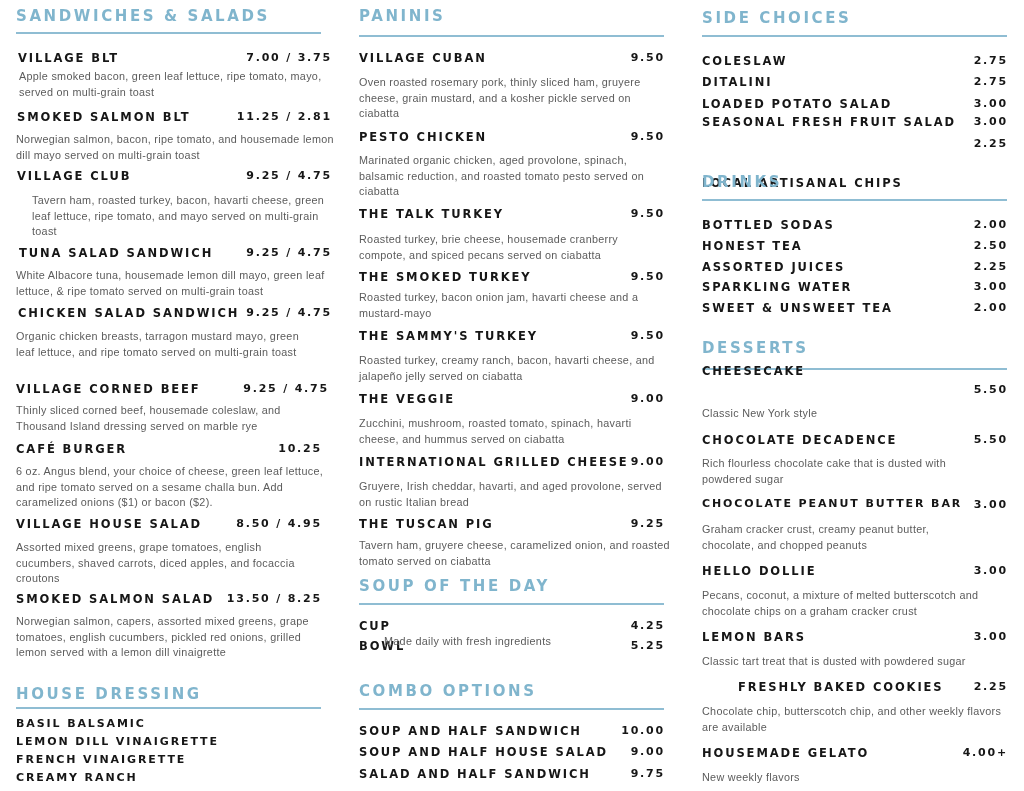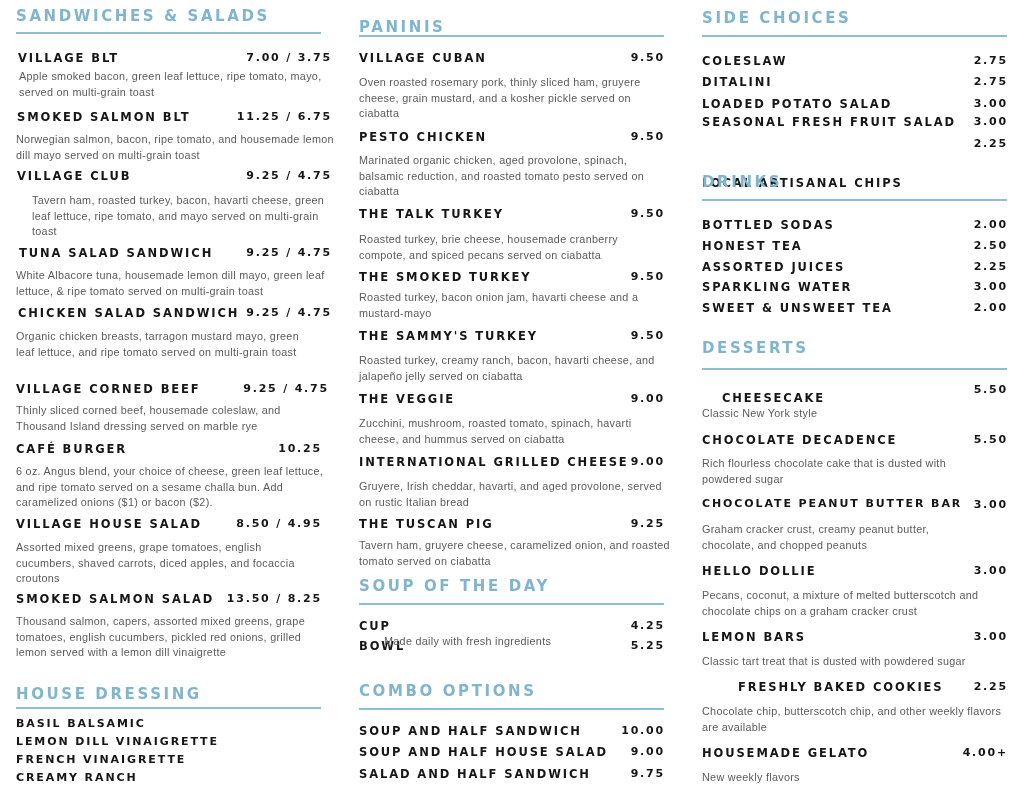--- a/index.html
+++ b/index.html
@@ -17,21 +17,21 @@
   <div class="sec-title" style="left:16px;top:7px;">SANDWICHES &amp; SALADS</div>
   <div class="rule" style="left:16px;top:32px;width:305px;"></div>
 
   <div>
     <div class="name" style="left:18px;top:51px;">VILLAGE BLT</div>
     <div class="price" style="right:692px;top:51px;">7.00 / 3.75</div>
     <div class="desc" style="left:19px;top:69px;width:315px;">Apple smoked bacon, green leaf lettuce, ripe tomato, mayo, served on multi-grain toast</div>
   </div>
   <div>
     <div class="name" style="left:17px;top:110px;">SMOKED SALMON BLT</div>
-    <div class="price" style="right:692px;top:110px;">11.25 / 6.75</div>
+    <div class="price" style="right:692px;top:110px;">11.25 / 2.81</div>
     <div class="desc" style="left:16px;top:132px;width:320px;">Norwegian salmon, bacon, ripe tomato, and housemade lemon dill mayo served on multi-grain toast</div>
   </div>
   <div>
     <div class="name" style="left:17px;top:169px;">VILLAGE CLUB</div>
     <div class="price" style="right:692px;top:169px;">9.25 / 4.75</div>
     <div class="desc" style="left:32px;top:193px;width:310px;">Tavern ham, roasted turkey, bacon, havarti cheese, green leaf lettuce, ripe tomato, and mayo served on multi-grain toast</div>
   </div>
   <div>
     <div class="name" style="left:19px;top:246px;">TUNA SALAD SANDWICH</div>
     <div class="price" style="right:692px;top:246px;">9.25 / 4.75</div>
@@ -53,33 +53,33 @@
     <div class="desc" style="left:16px;top:464px;width:310px;">6 oz. Angus blend, your choice of cheese, green leaf lettuce, and ripe tomato served on a sesame challa bun. Add caramelized onions ($1) or bacon ($2).</div>
   </div>
   <div>
     <div class="name" style="left:16px;top:517px;">VILLAGE HOUSE SALAD</div>
     <div class="price" style="right:702px;top:517px;">8.50 / 4.95</div>
     <div class="desc" style="left:16px;top:540px;width:290px;">Assorted mixed greens, grape tomatoes, english cucumbers, shaved carrots, diced apples, and focaccia croutons</div>
   </div>
   <div>
     <div class="name" style="left:16px;top:592px;">SMOKED SALMON SALAD</div>
     <div class="price" style="right:702px;top:592px;">13.50 / 8.25</div>
-    <div class="desc" style="left:16px;top:614px;width:300px;">Thousand salmon, capers, assorted mixed greens, grape tomatoes, english cucumbers, pickled red onions, grilled lemon served with a lemon dill vinaigrette</div>
+    <div class="desc" style="left:16px;top:614px;width:300px;">Norwegian salmon, capers, assorted mixed greens, grape tomatoes, english cucumbers, pickled red onions, grilled lemon served with a lemon dill vinaigrette</div>
   </div>
 
   <div class="sec-title" style="left:16px;top:685px;">HOUSE DRESSING</div>
   <div class="rule" style="left:16px;top:707px;width:305px;"></div>
   <div class="name" style="left:16px;top:717px;font-size:11px;">BASIL BALSAMIC</div>
   <div class="name" style="left:16px;top:735px;font-size:11px;">LEMON DILL VINAIGRETTE</div>
   <div class="name" style="left:16px;top:753px;font-size:11px;">FRENCH VINAIGRETTE</div>
   <div class="name" style="left:16px;top:771px;font-size:11px;">CREAMY RANCH</div>
 </div>
 
 <div>
-  <div class="sec-title" style="left:359px;top:7px;margin-top:11px;">PANINIS</div>
+  <div class="sec-title" style="left:359px;top:7px;">PANINIS</div>
   <div class="rule" style="left:359px;top:35px;width:305px;"></div>
 
   <div>
     <div class="name" style="left:359px;top:51px;">VILLAGE CUBAN</div>
     <div class="price" style="right:359px;top:51px;">9.50</div>
     <div class="desc" style="left:359px;top:75px;width:310px;">Oven roasted rosemary pork, thinly sliced ham, gruyere cheese, grain mustard, and a kosher pickle served on ciabatta</div>
   </div>
   <div>
     <div class="name" style="left:359px;top:130px;">PESTO CHICKEN</div>
     <div class="price" style="right:359px;top:130px;">9.50</div>
@@ -188,21 +188,21 @@
   </div>
   <div>
     <div class="name" style="left:702px;top:301px;">SWEET &amp; UNSWEET TEA</div>
     <div class="price" style="right:16px;top:301px;">2.00</div>
   </div>
 
   <div class="sec-title" style="left:702px;top:339px;">DESSERTS</div>
   <div class="rule" style="left:702px;top:368px;width:305px;"></div>
 
   <div>
-    <div class="name" style="left:702px;top:391px;margin-left:20px;">CHEESECAKE</div>
+    <div class="name" style="left:702px;top:364px;">CHEESECAKE</div>
     <div class="price" style="right:16px;top:383px;">5.50</div>
     <div class="desc" style="left:702px;top:406px;width:310px;">Classic New York style</div>
   </div>
   <div>
     <div class="name" style="left:702px;top:433px;">CHOCOLATE DECADENCE</div>
     <div class="price" style="right:16px;top:433px;">5.50</div>
     <div class="desc" style="left:702px;top:456px;width:260px;">Rich flourless chocolate cake that is dusted with powdered sugar</div>
   </div>
   <div>
     <div class="name" style="left:702px;top:497px;font-size:11px;">CHOCOLATE PEANUT BUTTER BAR</div>

